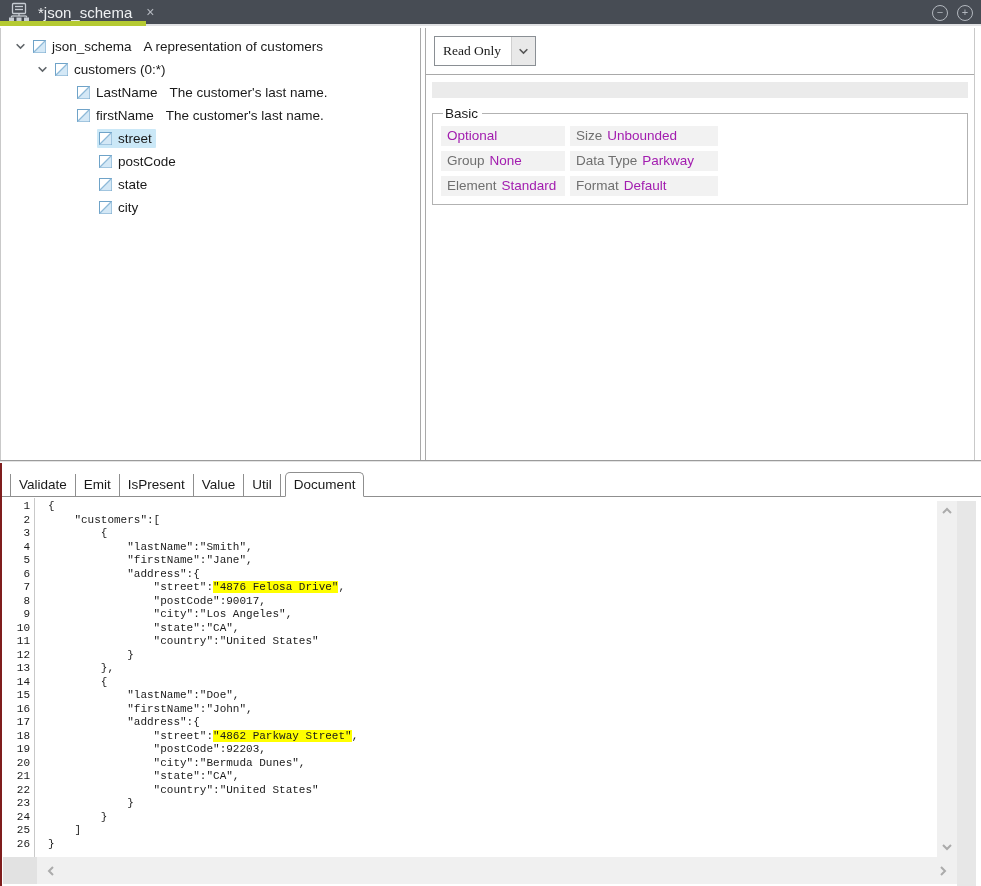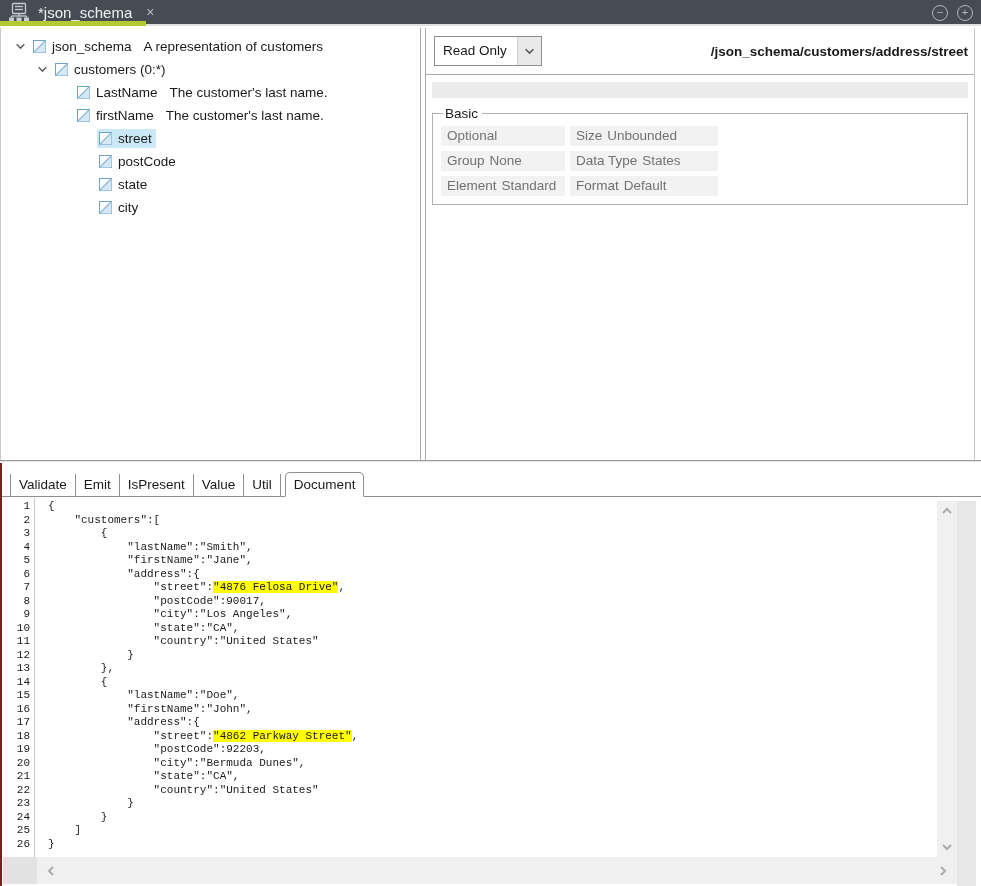--- a/index.html
+++ b/index.html
@@ -37,34 +37,34 @@
   .chev-slot polyline { fill:none; stroke:#5f6468; stroke-width:1.4; }
   .node { display:flex; align-items:center; padding:2px 4px 2px 2px; border-radius:1px; }
   .node.selected { background: var(--tree-selection-bg,#cbe8f7); }
   .elem-ic { display:flex; margin-right:6px; }
   .tree-desc { margin-left:8px; }
 
   
   .props-header { height:47px; border-bottom:1px solid #a9a9a9; display:flex;
                   align-items:center; justify-content:space-between; padding:0 6px 0 8px; }
   .combo { display:flex; align-items:stretch; border:1px solid #8a8f94; height:30px; background:#fff; }
-  .combo-value { font-size:13.5px; padding:6px 10px 0 8px; min-width:72px; }
+  .combo-value { font-size:13.5px; padding:6px 10px 0 8px; min-width:72px;font-family:Liberation Serif, serif; }
   .combo-arrow { width:24px; background:#e9e9e9; border-left:1px solid #cfcfcf;
                  display:flex; align-items:center; justify-content:center; }
   .combo-arrow svg { width:11px; height:11px; }
   .combo-arrow polyline { fill:none; stroke:#555; stroke-width:1.4; }
   .path { font-size:13.5px; font-weight:bold; }
   .gray-bar { margin:7px 6px 0 6px; height:16px; background:#ebebeb; }
   .basic { margin:8px 6px 0 6px; border:1px solid #b2b2b2; padding:3px 8px 8px 8px; }
   .basic legend { font-size:13.5px; padding:0 4px 0 2px; margin-left:2px; }
   .fields-grid { display:grid; grid-template-columns:124px 148px; gap:5px 5px; margin-top:2px; }
   .field-cell { background:#f2f2f2; padding:2px 6px 3px 6px; font-size:13.5px;
                 display:flex; gap:5px; white-space:nowrap; overflow:hidden; }
   .f-label { color:#6f6f6f; }
-  .f-value { color:#737373; }
+  .f-value { color:#a21caf; }
 
   
   .bottom { position:absolute; left:0; top:463px; width:981px; height:423px;
             border-left:2px solid #7f1d1d; background:#fff; }
   .tabs-row { display:flex; align-items:flex-end; margin-top:7px; padding-left:8px;
               border-bottom:1px solid #8f8f8f; height:27px; font-size:13.5px; }
   .btab { padding:3px 8px 4px 8px; border-right:1px solid #8f8f8f; }
   .btab:first-child { border-left:1px solid #8f8f8f; }
   .btab.active { border:1px solid #8f8f8f; border-bottom:1px solid #fff;
                  border-radius:5px 5px 0 0; margin-bottom:-1px; margin-left:4px;
@@ -251,40 +251,39 @@
     <div class="props-panel">
       <div class="props-header">
         <div class="combo">
           <span class="combo-value">Read Only</span>
           <span class="combo-arrow">
             <svg viewBox="0 0 10 10">
                 <polyline points="1.5,3 5,6.5 8.5,3"></polyline>
               </svg>
           </span>
         </div>
-        <div class="path">/json_schema/customers/address/street</div>
       </div>
       <div class="gray-bar"></div>
       <fieldset class="basic">
         <legend>Basic</legend>
         <div class="fields-grid">
             <div class="field-cell">
               <span class="f-value">Optional</span>
             </div>
             <div class="field-cell">
               <span class="f-label">Size</span>
               <span class="f-value">Unbounded</span>
             </div>
             <div class="field-cell">
               <span class="f-label">Group</span>
               <span class="f-value">None</span>
             </div>
             <div class="field-cell">
               <span class="f-label">Data Type</span>
-              <span class="f-value">States</span>
+              <span class="f-value">Parkway</span>
             </div>
             <div class="field-cell">
               <span class="f-label">Element</span>
               <span class="f-value">Standard</span>
             </div>
             <div class="field-cell">
               <span class="f-label">Format</span>
               <span class="f-value">Default</span>
             </div>
           </div>

